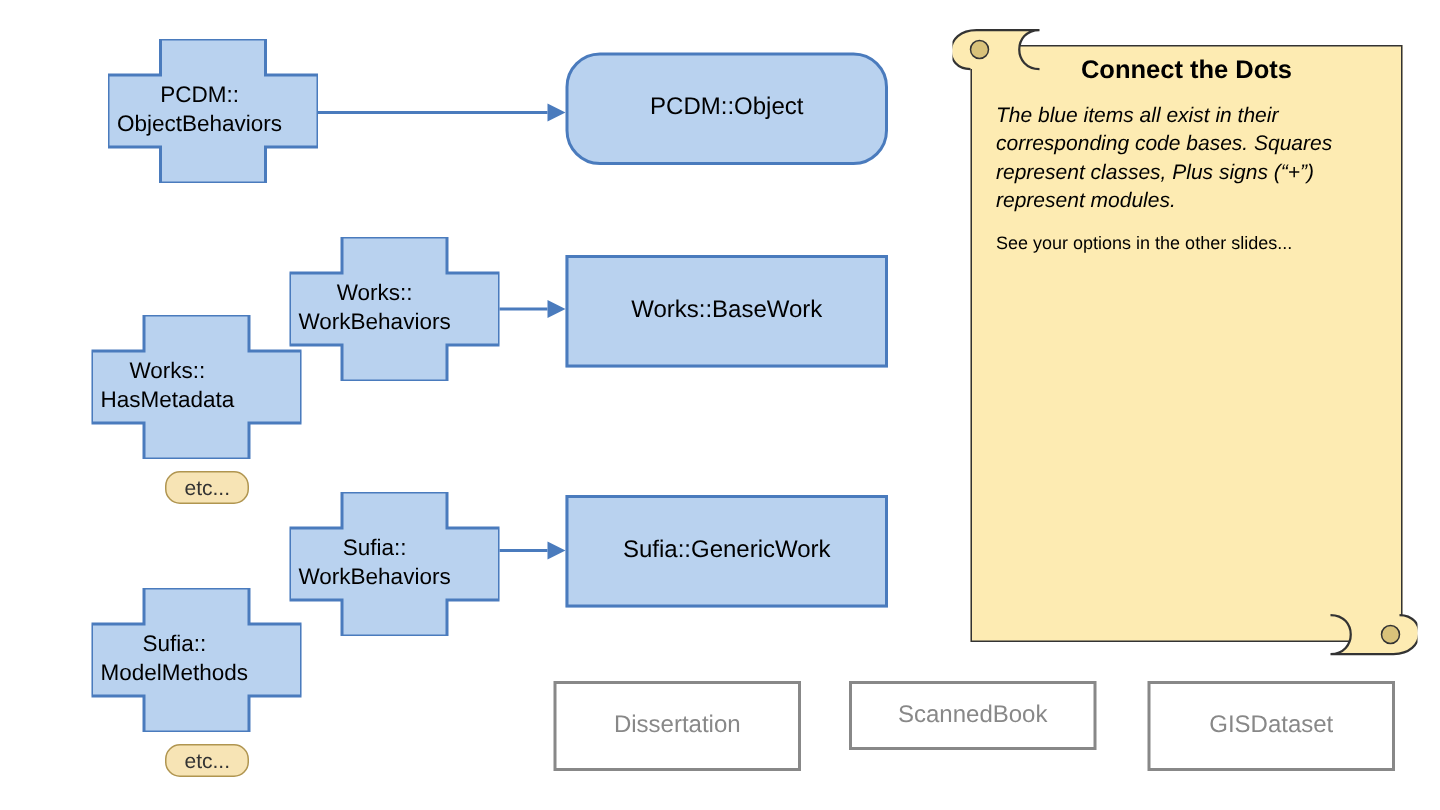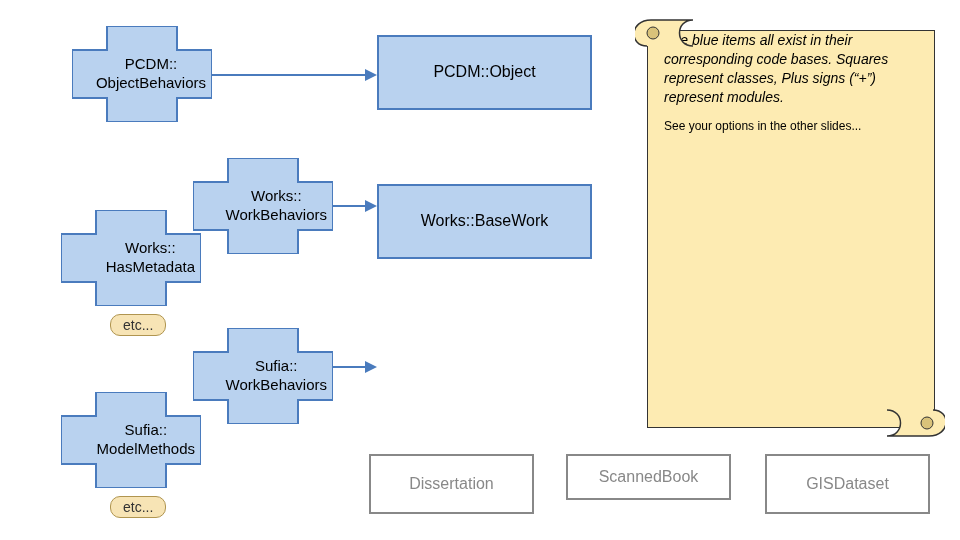--- a/index.html
+++ b/index.html
@@ -44,21 +44,21 @@
     position: absolute;
     inset: 0;
     width: 100%;
     height: 100%;
   }
   .plus-label {
     position: absolute;
     inset: 0;
     display: flex;
     align-items: center;
-    justify-content: flex-end;
+    justify-content: flex-start;
     font-size: 15px;
     line-height: 1.25;
     text-align: center;
     padding: 0 6px;
     box-sizing: border-box;
   }
   .etc {
     position: absolute;
     background: #f7e4b5;
     border: 1px solid #b09550;
@@ -152,25 +152,28 @@
       </svg>
     <div class="plus-label">
         <span style="white-space:pre-line">Sufia::
 ModelMethods</span>
       </div>
   </div>
 
   <div class="etc" style="left:110px; top:298px;">etc...</div>
   <div class="etc" style="left:110px; top:480px;">etc...</div>
 
-  <div class="box rect-blue" style="left:377px; top:35px; width:215px; height:75px;">
+  <div class="box rect-blue" style="left:377px; top:35px; width:215px; height:75px;border-radius:23px;">
     <span>PCDM::Object</span>
   </div>
-  <div class="box rect-blue" style="left:377px; top:184px; width:215px; height:75px;">
+  <div class="box rect-blue" style="left:377px; top:170px; width:215px; height:75px;">
     <span>Works::BaseWork</span>
+  </div>
+  <div class="box rect-blue" style="left:377px; top:330px; width:215px; height:75px;">
+    <span>Sufia::GenericWork</span>
   </div>
 
   <div class="box rect-white" style="left:369px; top:454px; width:165px; height:60px;">
     <span>Dissertation</span>
   </div>
   <div class="box rect-white" style="left:566px; top:454px; width:165px; height:46px;">
     <span>ScannedBook</span>
   </div>
   <div class="box rect-white" style="left:765px; top:454px; width:165px; height:60px;text-align:center;">
     <span>GISDataset</span>
@@ -184,20 +187,21 @@
     <line x1="0" y1="10" x2="32" y2="10" stroke="#4a7bbd" stroke-width="2"></line>
     <polygon points="32,4 44,10 32,16" fill="#4a7bbd"></polygon>
   </svg>
   <svg class="arrow" style="left:333px; top:357px; width:44px; height:20px;" viewBox="0 0 44 20">
     <line x1="0" y1="10" x2="32" y2="10" stroke="#4a7bbd" stroke-width="2"></line>
     <polygon points="32,4 44,10 32,16" fill="#4a7bbd"></polygon>
   </svg>
 
   <div class="scroll" style="left:635px; top:18px; width:310px; height:420px;">
     <div class="scroll-body" style="left:12px; top:12px; width:286px; height:396px;">
+      <div class="scroll-title">Connect the Dots</div>
       <div class="scroll-text">
         <p>The blue items all exist in their corresponding code bases.  Squares represent classes, Plus signs (“+”) represent modules.</p>
       </div>
       <div class="scroll-cta">See your options in the other slides...</div>
     </div>
 
     <div class="curl" style="left:0; top:0;">
       <svg width="60" height="30">
           <path d="M12 28 C -6 28 -6 2 16 2 L 58 2 C 40 2 40 28 58 28" fill="#fdebb2" stroke="#333" stroke-width="1.5"></path>
           <circle cx="18" cy="15" r="6" fill="#d9c27a" stroke="#333" stroke-width="1"></circle>

